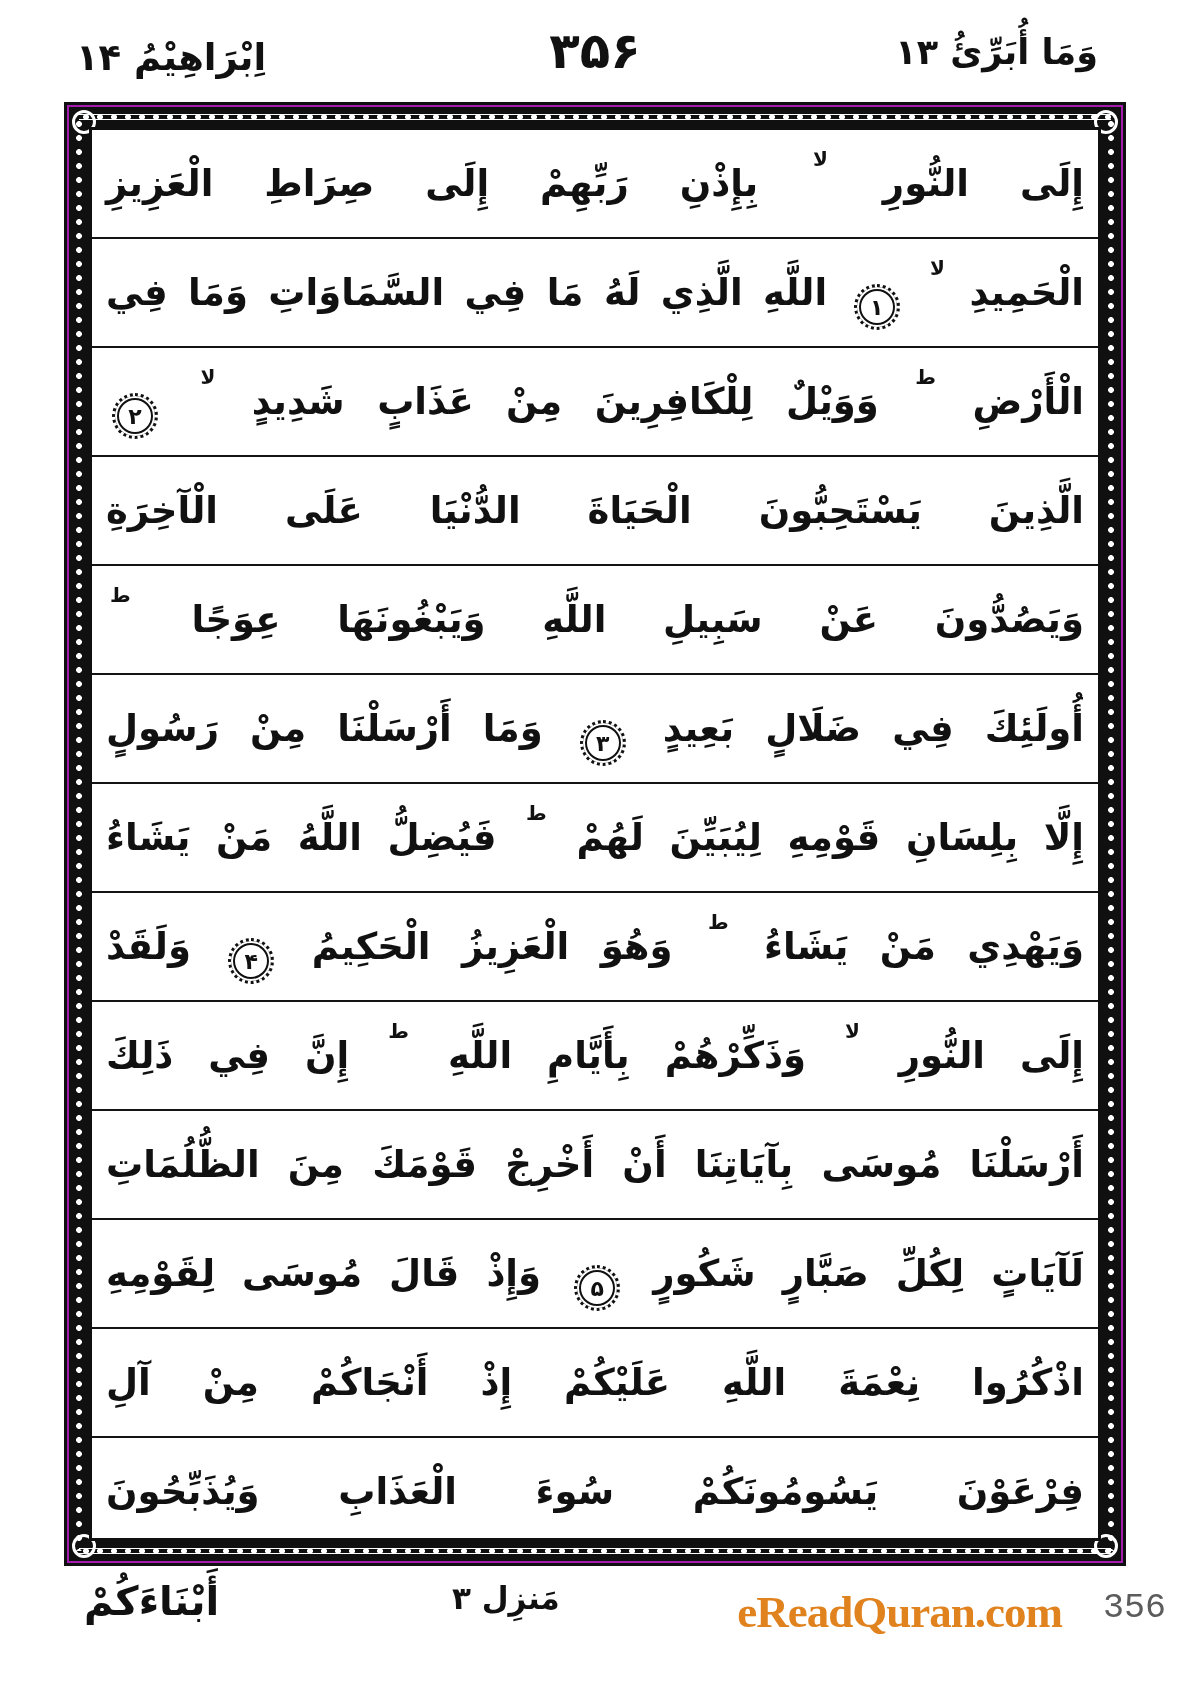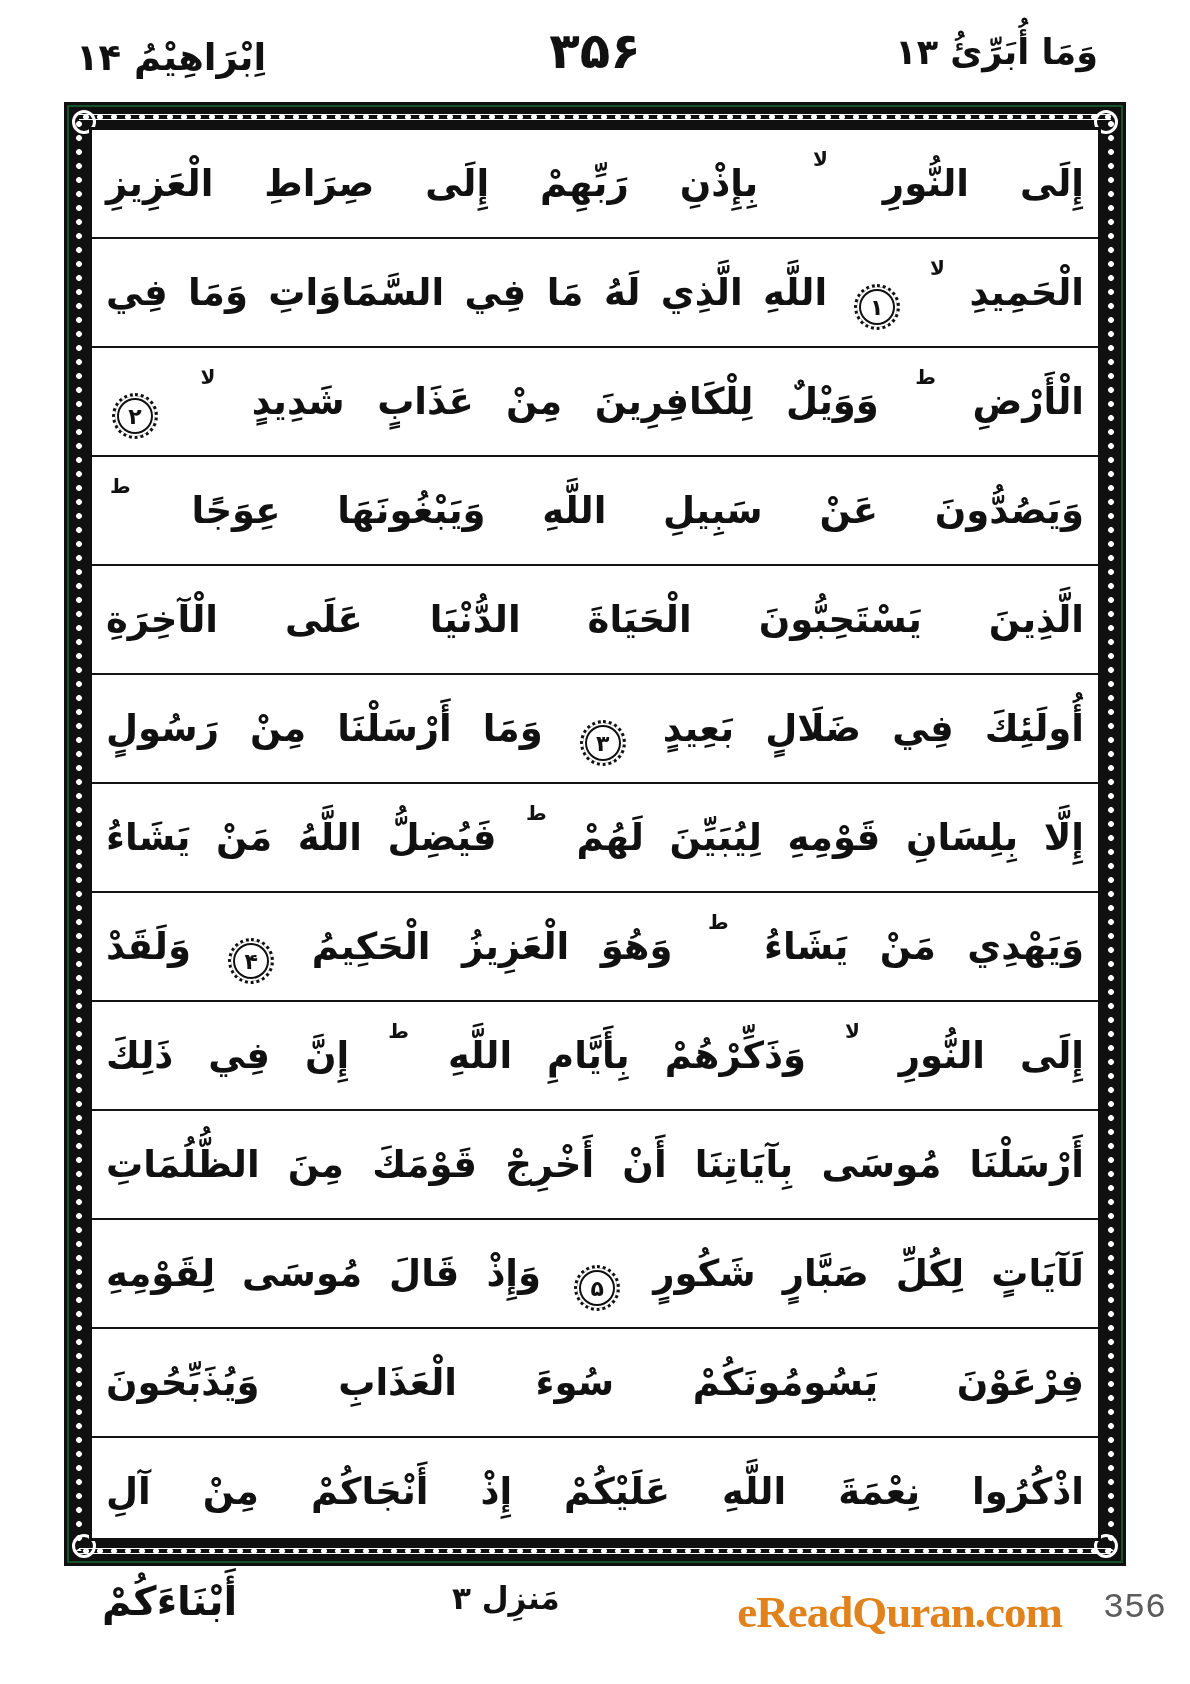--- a/index.html
+++ b/index.html
@@ -17,21 +17,21 @@
     position:absolute;left:50%;top:22px;transform:translateX(-50%);
     font-size:50px;font-weight:bold;direction:rtl;text-align:center;
   }
   .hdr-juz{
     position:absolute;right:92px;top:32px;
     font-size:35px;font-weight:bold;direction:rtl;white-space:nowrap;
   }
   
   .frame{
     position:absolute;left:64px;top:102px;width:1062px;height:1464px;
-    border:3px solid #101010;background:#14532d;box-sizing:border-box;
+    border:3px solid #101010;background:#a21caf;box-sizing:border-box;
   }
   .band{
     position:absolute;left:2px;top:2px;right:2px;bottom:2px;
     background:#101010;
   }
   
   .orn{position:absolute;pointer-events:none;}
   .orn-h{
     left:10px;right:10px;height:10px;
     background:
@@ -79,21 +79,21 @@
   .verse-badge{
     display:inline-block;width:46px;height:46px;line-height:42px;
     border:3px dotted #101010;border-radius:50%;
     box-shadow:inset 0 0 0 2px #fff,inset 0 0 0 4px #101010;
     text-align:center;font-size:22px;font-weight:bold;
     vertical-align:-10px;margin:0 6px;box-sizing:border-box;
     text-align-last:center;
   }
   
   .ftr-catchword{
-    position:absolute;left:102px;top:1578px;
+    position:absolute;left:84px;top:1578px;
     font-size:40px;font-weight:bold;direction:rtl;white-space:nowrap;
   }
   .ftr-manzil{
     position:absolute;left:452px;top:1580px;
     font-size:31px;font-weight:bold;direction:rtl;white-space:nowrap;
   }
   .ftr-watermark{
     position:absolute;right:128px;top:1586px;
     font-size:45px;font-weight:bold;color:#E0821E;
     font-family:Liberation Serif, serif;letter-spacing:-1px;
@@ -117,30 +117,30 @@
     <div class="orn orn-v orn-left"></div>
     <div class="orn orn-v orn-right"></div>
     <div class="corner tl"></div>
     <div class="corner tr"></div>
     <div class="corner bl"></div>
     <div class="corner br"></div>
     <div class="inner">
         <div class="qrow"><span class="qtext">إِلَى النُّورِ</span> <span class="waqf">لا</span> <span class="qtext">بِإِذْنِ رَبِّهِمْ إِلَى صِرَاطِ الْعَزِيزِ</span> </div>
         <div class="qrow"><span class="qtext">الْحَمِيدِ</span> <span class="waqf">لا</span> <span class="verse-badge">۱</span> <span class="qtext">اللَّهِ الَّذِي لَهُ مَا فِي السَّمَاوَاتِ وَمَا فِي</span> </div>
         <div class="qrow"><span class="qtext">الْأَرْضِ</span> <span class="waqf">ط</span> <span class="qtext">وَوَيْلٌ لِلْكَافِرِينَ مِنْ عَذَابٍ شَدِيدٍ</span> <span class="waqf">لا</span> <span class="verse-badge">۲</span> </div>
+        <div class="qrow"><span class="qtext">الَّذِينَ يَسْتَحِبُّونَ الْحَيَاةَ الدُّنْيَا عَلَى الْآخِرَةِ</span> </div>
         <div class="qrow"><span class="qtext">وَيَصُدُّونَ عَنْ سَبِيلِ اللَّهِ وَيَبْغُونَهَا عِوَجًا</span> <span class="waqf">ط</span> </div>
-        <div class="qrow"><span class="qtext">الَّذِينَ يَسْتَحِبُّونَ الْحَيَاةَ الدُّنْيَا عَلَى الْآخِرَةِ</span> </div>
         <div class="qrow"><span class="qtext">أُولَئِكَ فِي ضَلَالٍ بَعِيدٍ</span> <span class="verse-badge">۳</span> <span class="qtext">وَمَا أَرْسَلْنَا مِنْ رَسُولٍ</span> </div>
         <div class="qrow"><span class="qtext">إِلَّا بِلِسَانِ قَوْمِهِ لِيُبَيِّنَ لَهُمْ</span> <span class="waqf">ط</span> <span class="qtext">فَيُضِلُّ اللَّهُ مَنْ يَشَاءُ</span> </div>
         <div class="qrow"><span class="qtext">وَيَهْدِي مَنْ يَشَاءُ</span> <span class="waqf">ط</span> <span class="qtext">وَهُوَ الْعَزِيزُ الْحَكِيمُ</span> <span class="verse-badge">۴</span> <span class="qtext">وَلَقَدْ</span> </div>
         <div class="qrow"><span class="qtext">إِلَى النُّورِ</span> <span class="waqf">لا</span> <span class="qtext">وَذَكِّرْهُمْ بِأَيَّامِ اللَّهِ</span> <span class="waqf">ط</span> <span class="qtext">إِنَّ فِي ذَلِكَ</span> </div>
         <div class="qrow"><span class="qtext">أَرْسَلْنَا مُوسَى بِآيَاتِنَا أَنْ أَخْرِجْ قَوْمَكَ مِنَ الظُّلُمَاتِ</span> </div>
         <div class="qrow"><span class="qtext">لَآيَاتٍ لِكُلِّ صَبَّارٍ شَكُورٍ</span> <span class="verse-badge">۵</span> <span class="qtext">وَإِذْ قَالَ مُوسَى لِقَوْمِهِ</span> </div>
+        <div class="qrow"><span class="qtext">اذْكُرُوا نِعْمَةَ اللَّهِ عَلَيْكُمْ إِذْ أَنْجَاكُمْ مِنْ آلِ</span> </div>
         <div class="qrow"><span class="qtext">فِرْعَوْنَ يَسُومُونَكُمْ سُوءَ الْعَذَابِ وَيُذَبِّحُونَ</span> </div>
-        <div class="qrow"><span class="qtext">اذْكُرُوا نِعْمَةَ اللَّهِ عَلَيْكُمْ إِذْ أَنْجَاكُمْ مِنْ آلِ</span> </div>
       </div>
   </div>
 </div>
 
 <div class="ftr-catchword">أَبْنَاءَكُمْ</div>
 <div class="ftr-manzil">مَنزِل ۳</div>
 <div class="ftr-watermark" style="color: rgb(224, 130, 30);">eReadQuran.com</div>
 <div class="ftr-pagenum" style="color: rgb(92, 92, 92);">356</div>
 
 </body></html>

